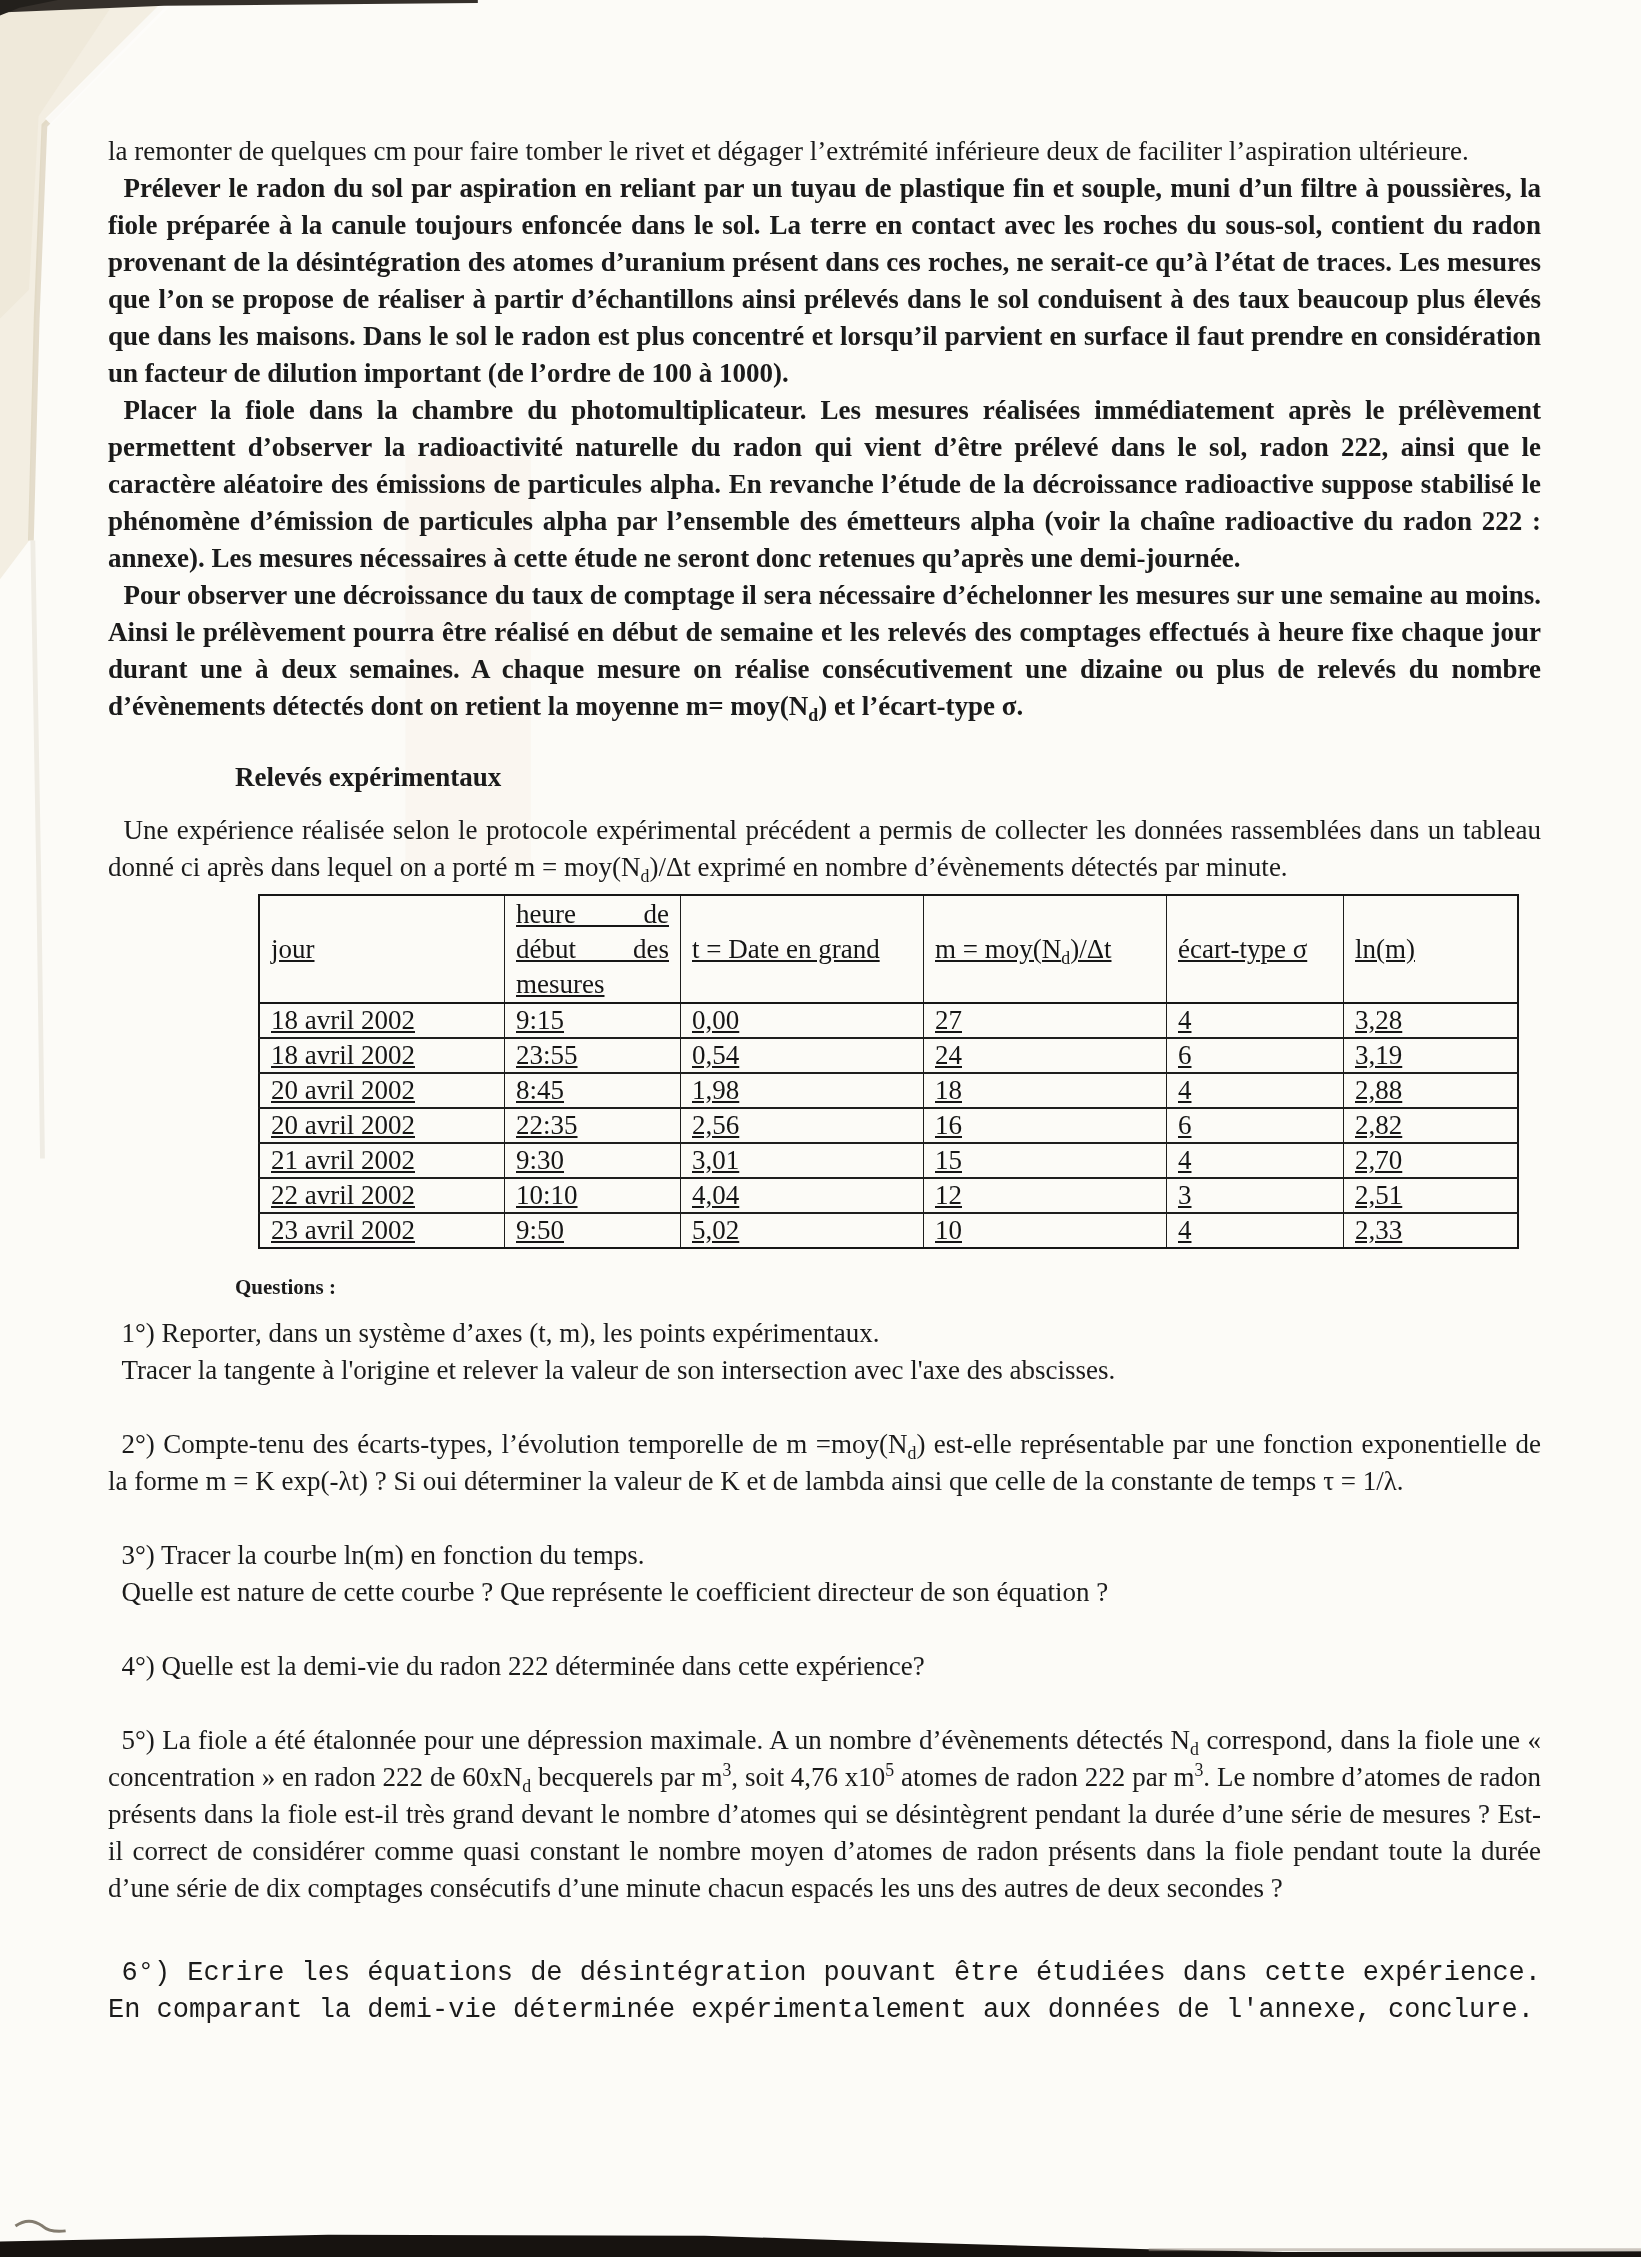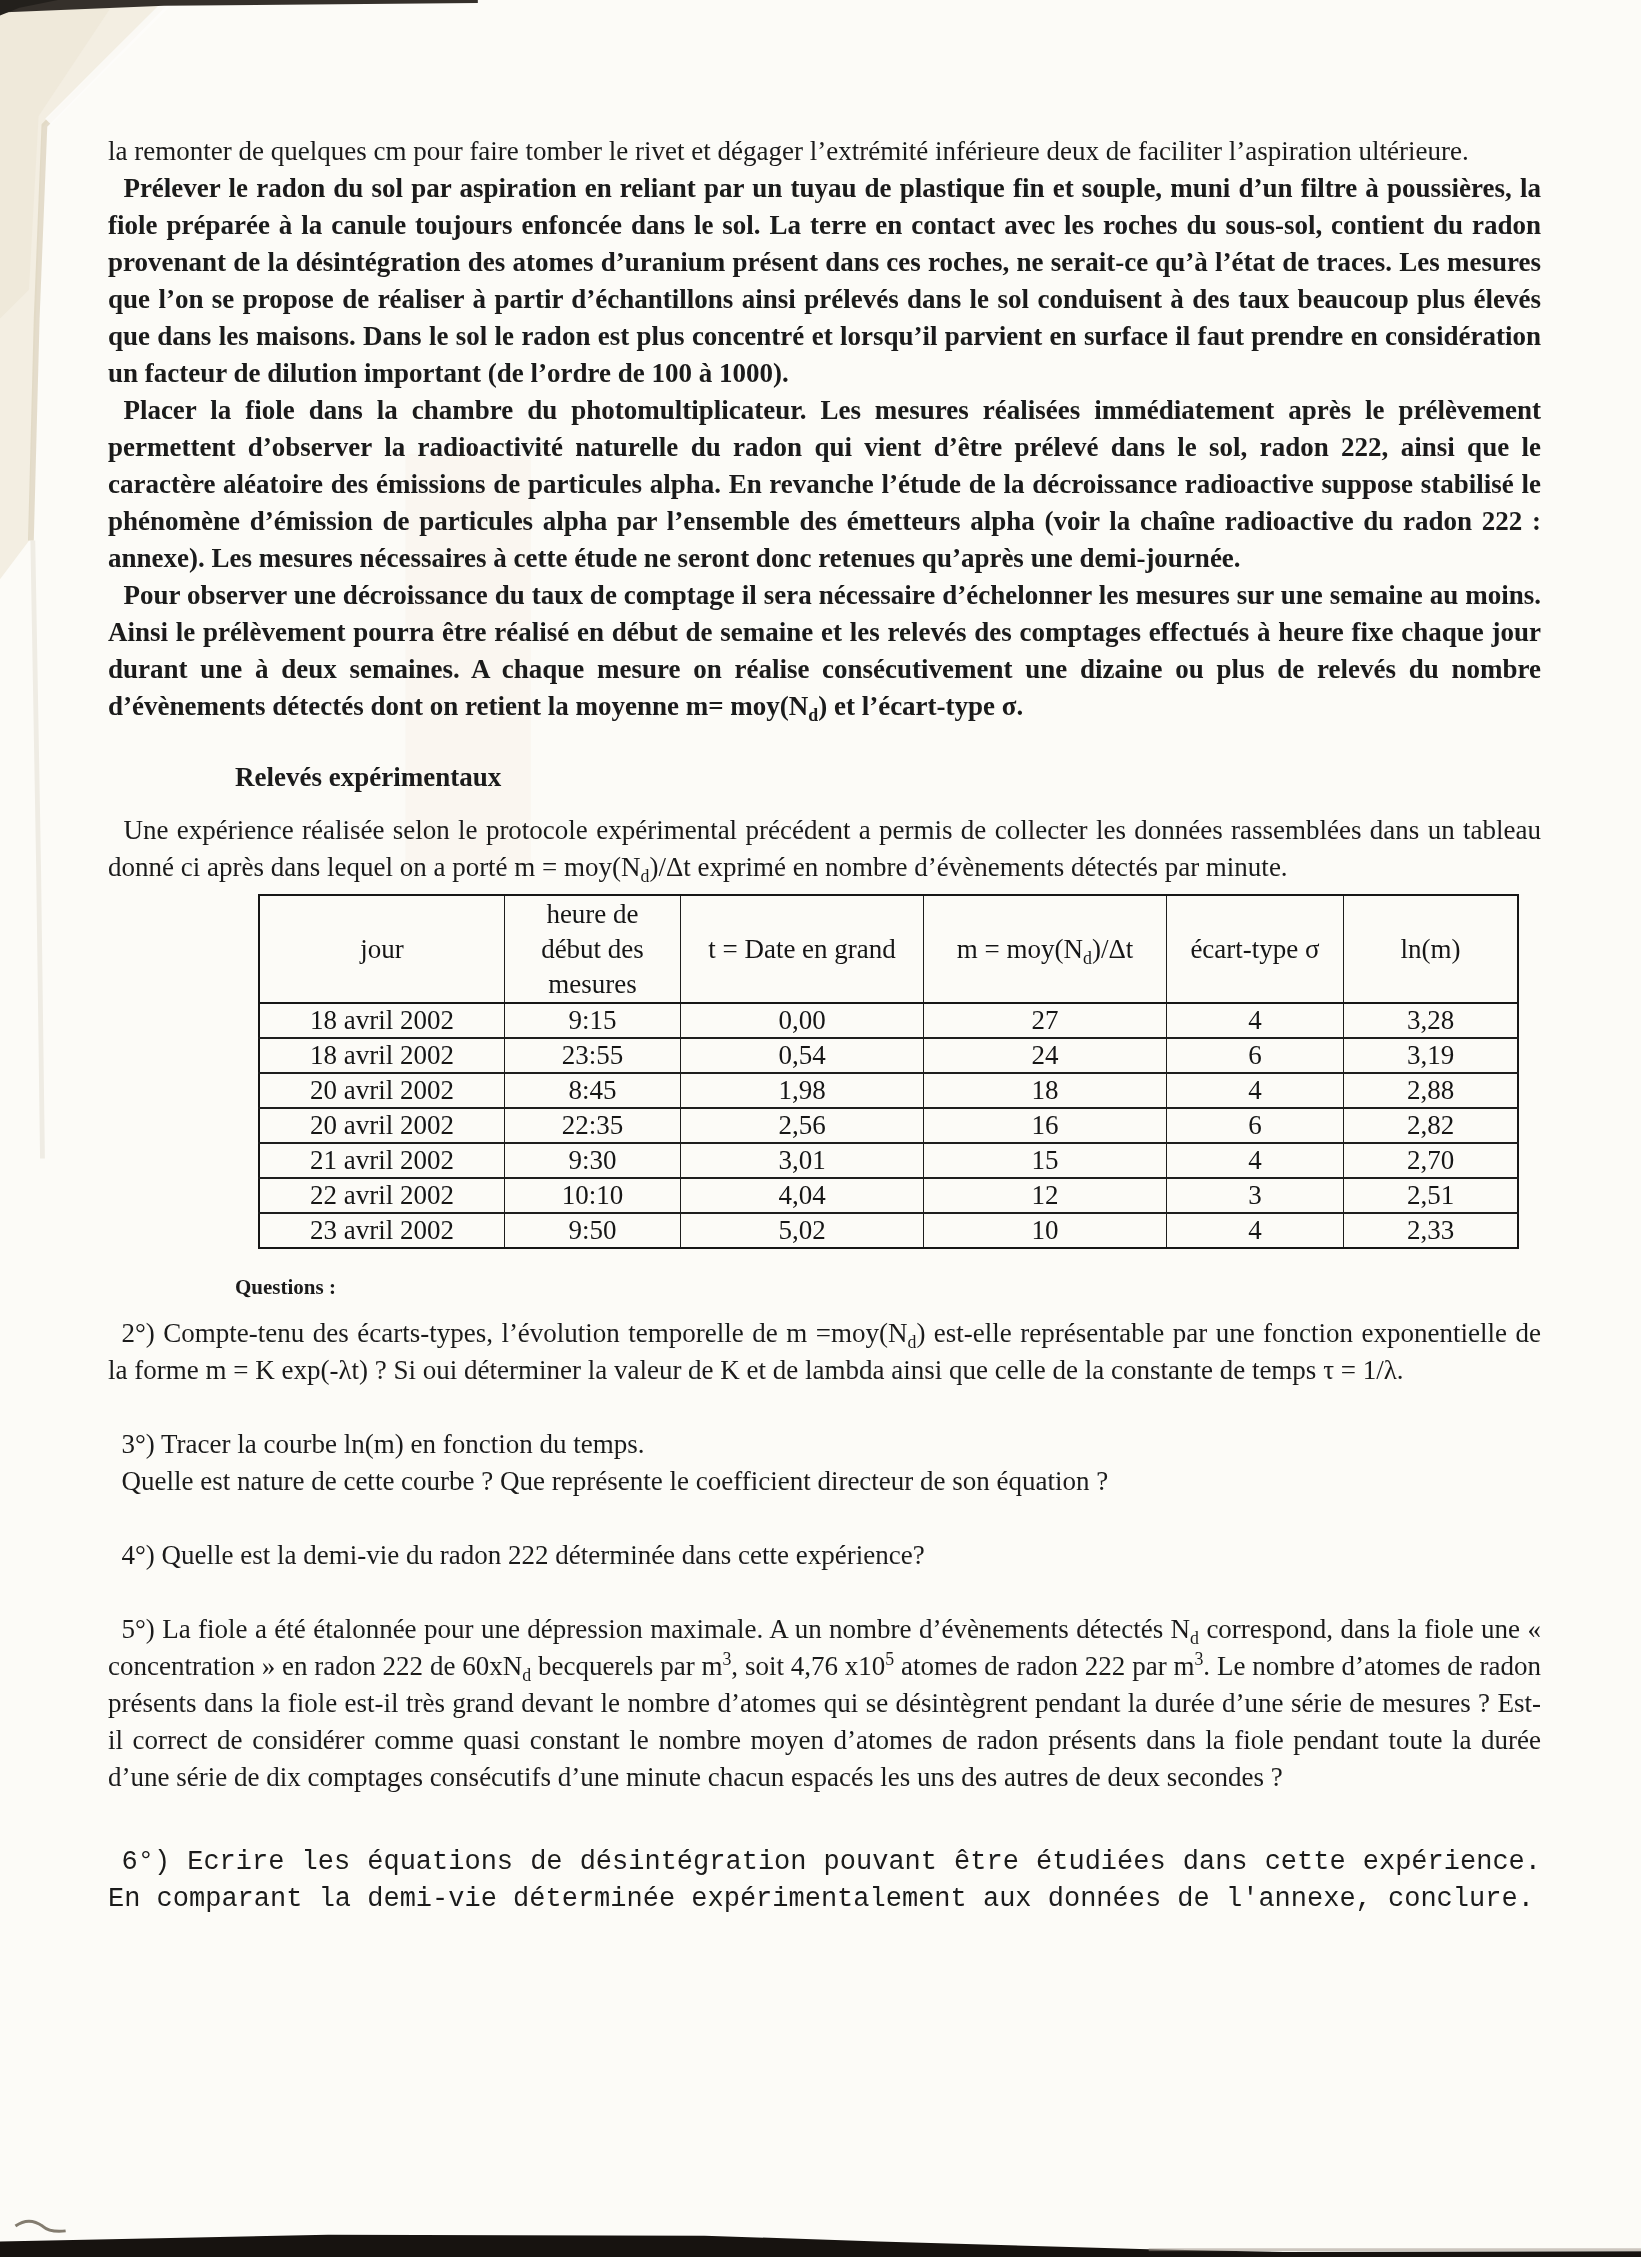--- a/index.html
+++ b/index.html
@@ -20,22 +20,22 @@
   .section-heading{
     font-size:27px;font-weight:bold;text-align:left;
     margin:33px 0 15.4px 127px;line-height:39px;
   }
   .table-intro{text-indent:15.4px;}
   table.data-table{
     border-collapse:collapse;margin:7.7px 0 0 150px;
     font-size:27px;color:#161616;
   }
   table.data-table th,table.data-table td{
-    border:1.9px solid #1e1e1e;text-align:center;vertical-align:middle;
-    padding:0 11px;font-weight:normal;
+    border:1.9px solid #1e1e1e;vertical-align:middle;
+    padding:0 11px;font-weight:normal;text-decoration:underline;
   }
   table.data-table{border:2.9px solid #161616;}
   table.data-table thead th{height:106px;line-height:35px;border-bottom:2.9px solid #161616;}
   table.data-table tbody td{height:33px;line-height:31px;border-top-width:2.9px;}
   .col0{width:222px;} .col1{width:153px;} .col2{width:220px;}
   .col3{width:220px;} .col4{width:154px;} .col5{width:151px;}
   .questions-heading{
     font-size:21px;font-weight:bold;margin:19.3px 0 7.7px 127px;line-height:39px;text-align:left;
   }
   .question{margin-top:37px;}
@@ -145,20 +145,24 @@
           <td class="col4">4</td>
           <td class="col5">2,33</td>
         </tr>
       </tbody>
   </table>
 
   <h3 class="questions-heading">Questions :</h3>
 
   <div id="questions">
       <div class="question">
+        <p>1°) Reporter, dans un système d’axes (t, m), les points expérimentaux.</p>
+        <p>Tracer la tangente à l'origine et relever la valeur de son intersection avec l'axe des abscisses.</p>
+      </div>
+      <div class="question">
         <p>2°) Compte-tenu des écarts-types, l’évolution temporelle de m =moy(N<sub>d</sub>) est-elle représentable par une fonction exponentielle de la forme m = K exp(-λt) ? Si oui déterminer la valeur de K et de lambda ainsi que celle de la constante de temps τ = 1/λ.</p>
       </div>
       <div class="question">
         <p>3°) Tracer la courbe ln(m) en fonction du temps.</p>
         <p>Quelle est nature de cette courbe ? Que représente le coefficient directeur de son équation ?</p>
       </div>
       <div class="question">
         <p>4°) Quelle est la demi-vie du radon 222 déterminée dans cette expérience?</p>
       </div>
       <div class="question">

